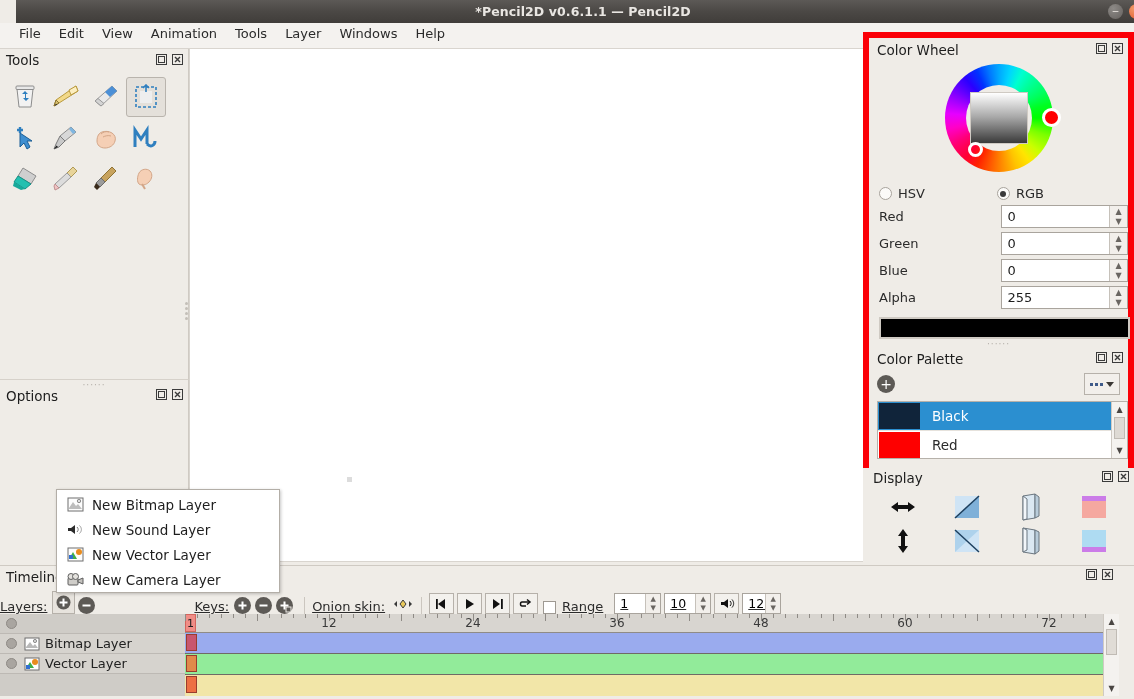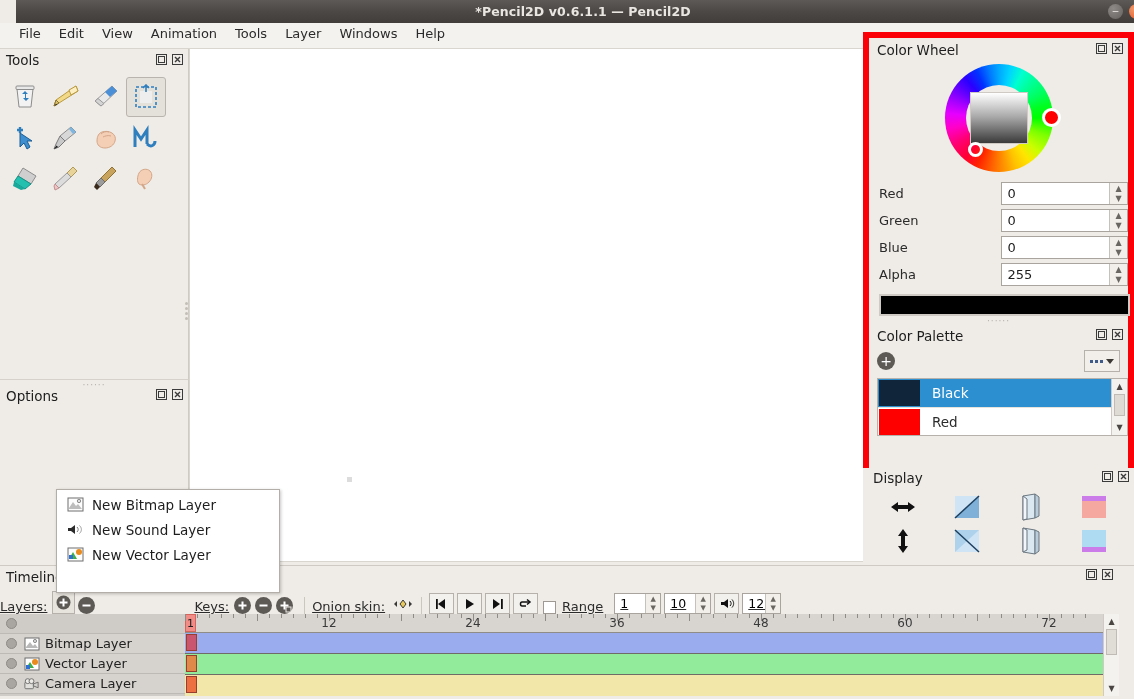--- a/index.html
+++ b/index.html
@@ -384,20 +384,32 @@
 
     <div class="wheelwrap">
       <div class="wheel">
         <div class="wheel-hole"></div>
         <div class="sqwrap"></div>
         <div class="hue-cursor"></div>
         <div class="sv-cursor"></div>
       </div>
     </div>
 
+    <div class="radios">
+      <div class="radio">
+        <span class="dot"></span>
+        <span>HSV</span>
+      </div>
+      <div class="radio on r2">
+        <span class="dot">
+            <i></i>
+          </span>
+        <span>RGB</span>
+      </div>
+    </div>
 
     <div class="fieldrow">
       <span class="lbl">Red</span>
       <span class="spin">
         <input value="0" style="">
         <span class="spinbtns">
             <i>▲</i>
             <i>▼</i>
           </span>
       </span>
@@ -700,32 +712,20 @@
           <span class="eye"></span>
           <span class="licon">
             <svg width="16" height="14" viewBox="0 0 16 14">
                 <rect x="1" y="1" width="14" height="12" fill="#fff" stroke="#6e6e6e"></rect>
                 <path d="M2 11 L6 5 L10 11 Z" fill="#3fae48"></path>
                 <circle cx="11" cy="5" r="3" fill="#e98c1d"></circle>
                 <rect x="2" y="8" width="4" height="4" fill="#2f6fd0"></rect>
               </svg>
           </span>
           <span class="lname">Vector Layer</span>
-        </div>
-        <div class="lrow named">
-          <span class="eye"></span>
-          <span class="licon">
-            <svg width="18" height="14" viewBox="0 0 18 14">
-                <rect x="2" y="5" width="9" height="7" rx="1" fill="#e2e0dc" stroke="#6e6e6e"></rect>
-                <circle cx="5" cy="4" r="2.6" fill="#eceae6" stroke="#6e6e6e"></circle>
-                <circle cx="9" cy="4" r="2.6" fill="#eceae6" stroke="#6e6e6e"></circle>
-                <path d="M11 7 L16 5 L16 11 L11 9 Z" fill="#d3d1cd" stroke="#6e6e6e"></path>
-              </svg>
-          </span>
-          <span class="lname">Camera Layer</span>
         </div>
       </div>
 
       <div class="trackcol">
         <div class="ruler">
           <div class="cur">1</div>
           <span class="num" style="left:144px">12</span>
           <span class="num" style="left:288px">24</span>
           <span class="num" style="left:432px">36</span>
           <span class="num" style="left:576px">48</span>
@@ -853,15 +853,26 @@
       <span class="ci">
         <svg width="17" height="15" viewBox="0 0 17 15">
             <rect x="1" y="1" width="15" height="13" fill="#fdfdfd" stroke="#6e6e6e"></rect>
             <path d="M2 12 L6 5 L10 12 Z" fill="#3fae48"></path>
             <circle cx="12" cy="5" r="3" fill="#e98c1d"></circle>
             <rect x="2" y="8" width="4" height="4" fill="#2f6fd0"></rect>
           </svg>
       </span>
       <span>New Vector Layer</span>
     </div>
+    <div class="ctxitem">
+      <span class="ci">
+        <svg width="19" height="15" viewBox="0 0 19 15">
+            <rect x="2" y="6" width="10" height="7" rx="1" fill="#cfcdc9" stroke="#5e5e5e"></rect>
+            <circle cx="5" cy="4.5" r="3" fill="#e4e2de" stroke="#5e5e5e"></circle>
+            <circle cx="9.5" cy="4.5" r="3" fill="#e4e2de" stroke="#5e5e5e"></circle>
+            <path d="M12 8 L17 6 L17 12 L12 10 Z" fill="#c4c2be" stroke="#5e5e5e"></path>
+          </svg>
+      </span>
+      <span>New Camera Layer</span>
+    </div>
   </div>
 
 </div>
 
 </body></html>

